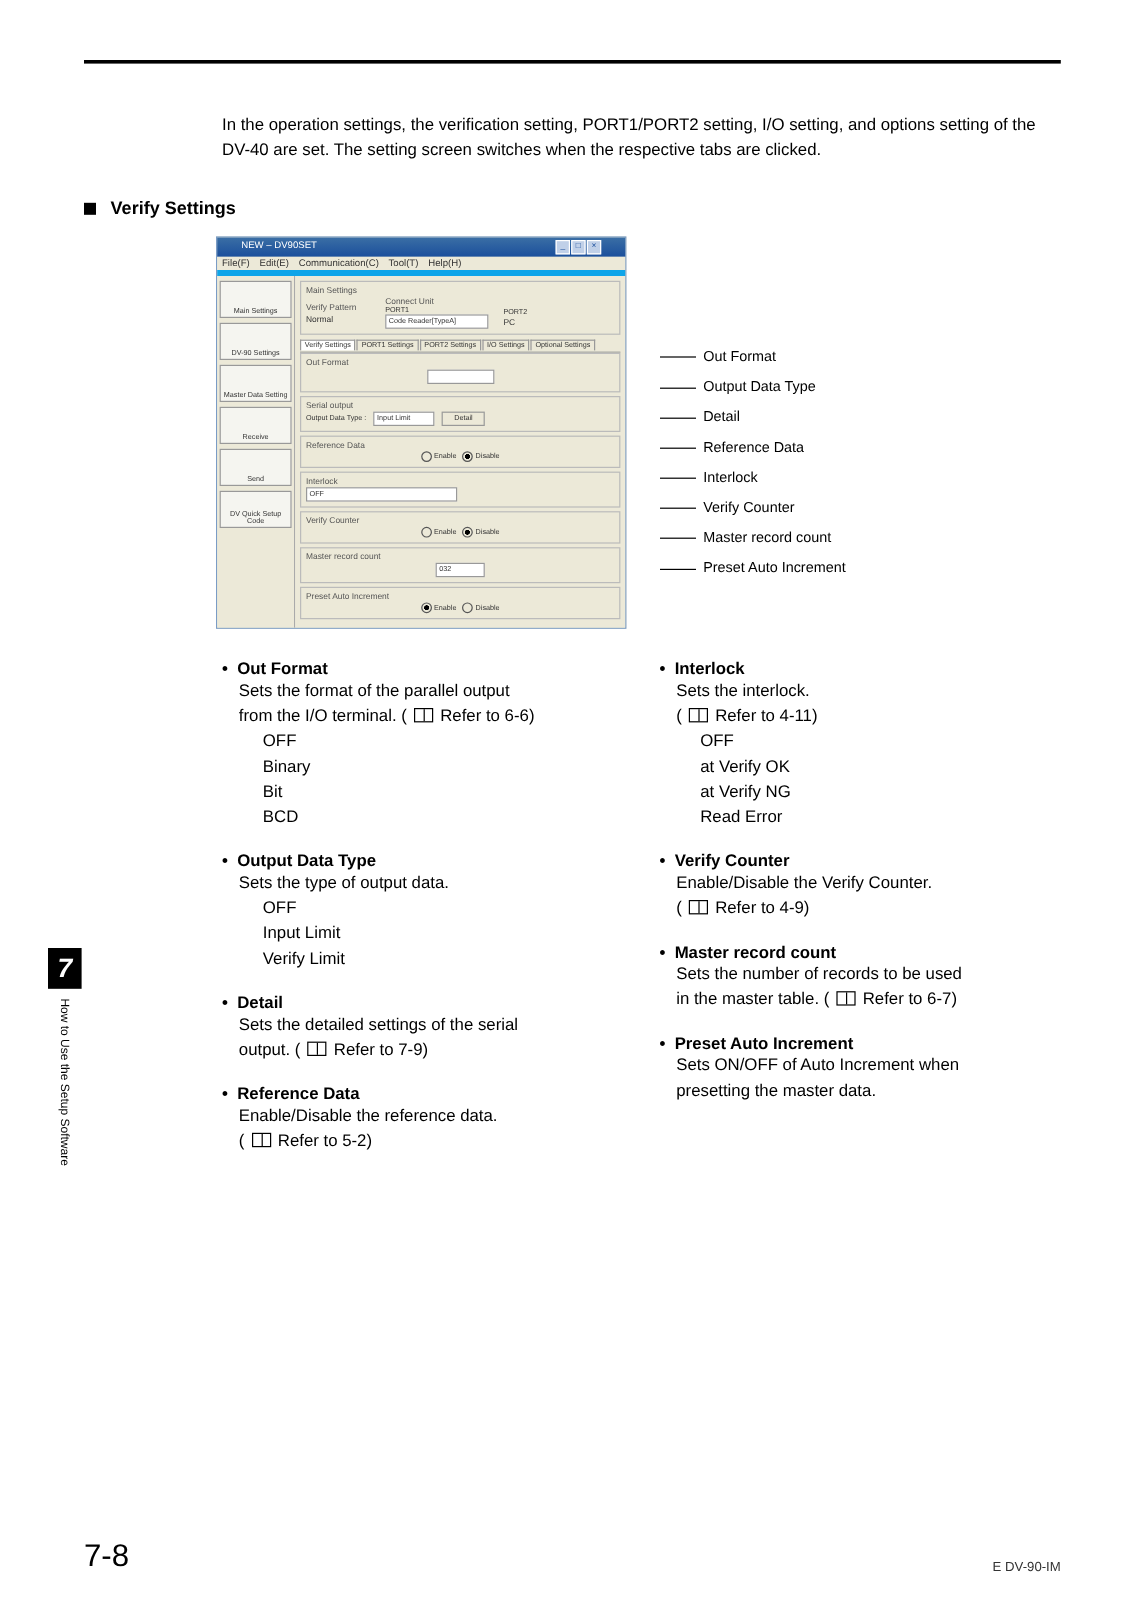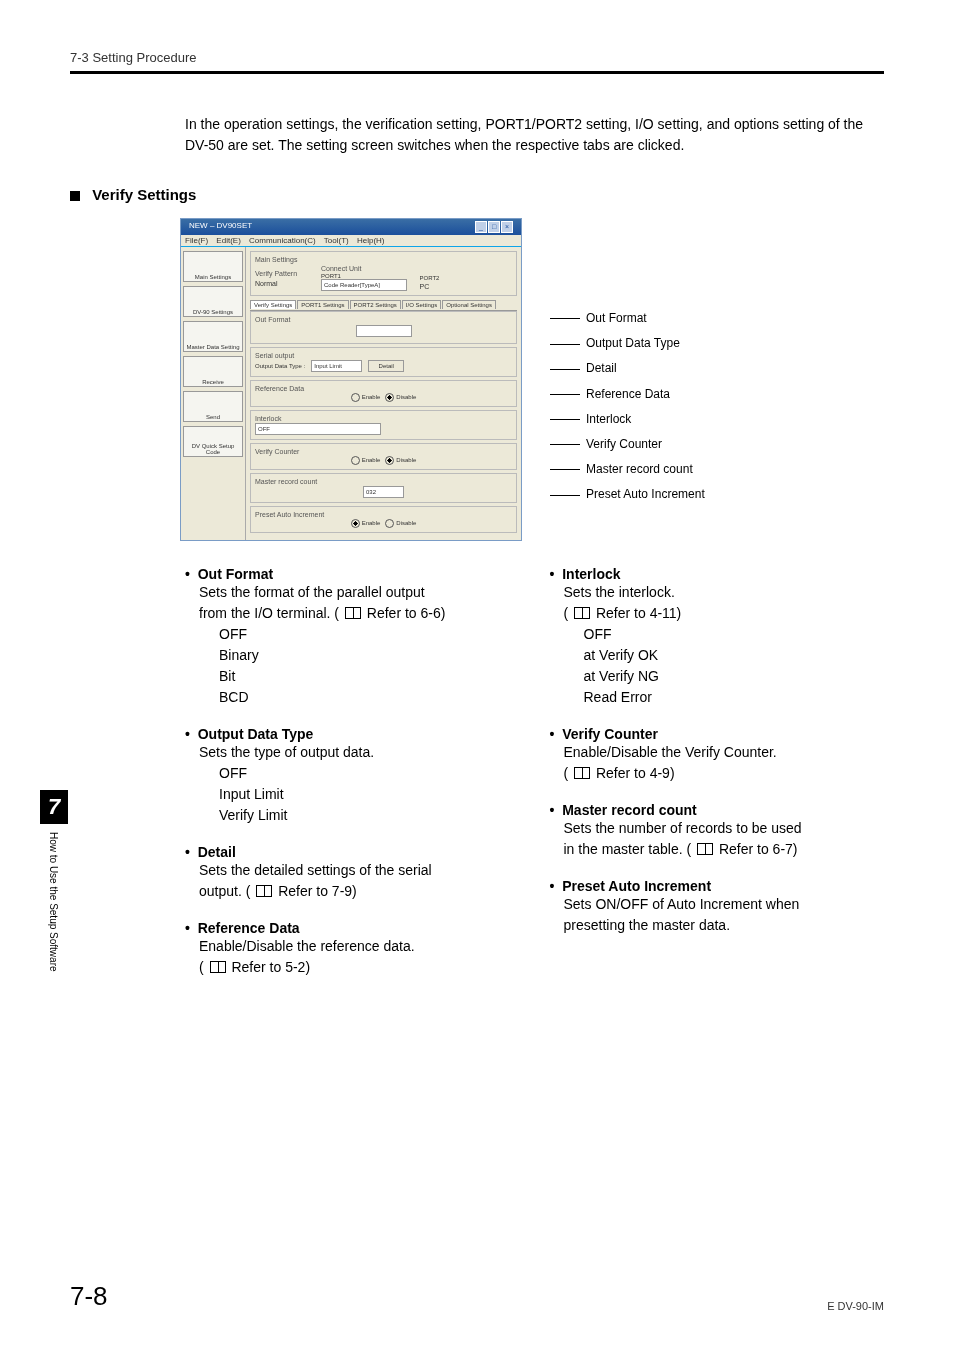--- a/index.html
+++ b/index.html
@@ -76,31 +76,31 @@
   .app-window {
     width: 340px;
     border: 1px solid #7a9cc6;
     font-size: 8px;
     color: #333;
     background: #ece9d8;
   }
   .titlebar {
     background: linear-gradient(#3a6ea5,#1b4f9c);
     color: #fff;
-    padding: 2px 8px;
+    padding: 2px 20px;
     display: flex;
     justify-content: space-between;
   }
   .titlebar .btns span{
     display:inline-block;width:10px;height:10px;background:#c0d0e8;border:1px solid #fff;margin-left:1px;font-size:7px;line-height:10px;text-align:center;color:#1b4f9c;
   }
   .menubar {
     background: #ece9d8;
     padding: 1px 4px;
-    border-bottom: 1px solid #0ea5e9;
+    border-bottom: 5px solid #0ea5e9;
   }
   .menubar span{margin-right:6px;}
   .app-body {
     display: flex;
   }
   .app-sidebar {
     width: 60px;
     background: #ece9d8;
     border-right: 1px solid #aaa;
     padding: 4px 2px;
@@ -196,24 +196,23 @@
     align-items: flex-end;
   }
   .footer .pg { font-size: 26px; font-weight: normal; }
   .footer .doc { font-size: 11px; color: #333; }
 </style>
 </head>
 <body>
 
 <div class="page">
 
-  <div class="header-line">7-3  Setting Procedure</div>
   <div class="header-rule"></div>
 
-  <div class="intro">In the operation settings, the verification setting, PORT1/PORT2 setting, I/O setting, and options setting of the DV-50 are set. The setting screen switches when the respective tabs are clicked.</div>
+  <div class="intro">In the operation settings, the verification setting, PORT1/PORT2 setting, I/O setting, and options setting of the DV-40 are set. The setting screen switches when the respective tabs are clicked.</div>
 
   <div class="sub-heading">
     <span class="square"></span>
     <span>Verify Settings</span>
   </div>
 
   <div class="figure-wrap">
     <div class="app-window">
       <div class="titlebar">
         <span>NEW – DV90SET</span>

